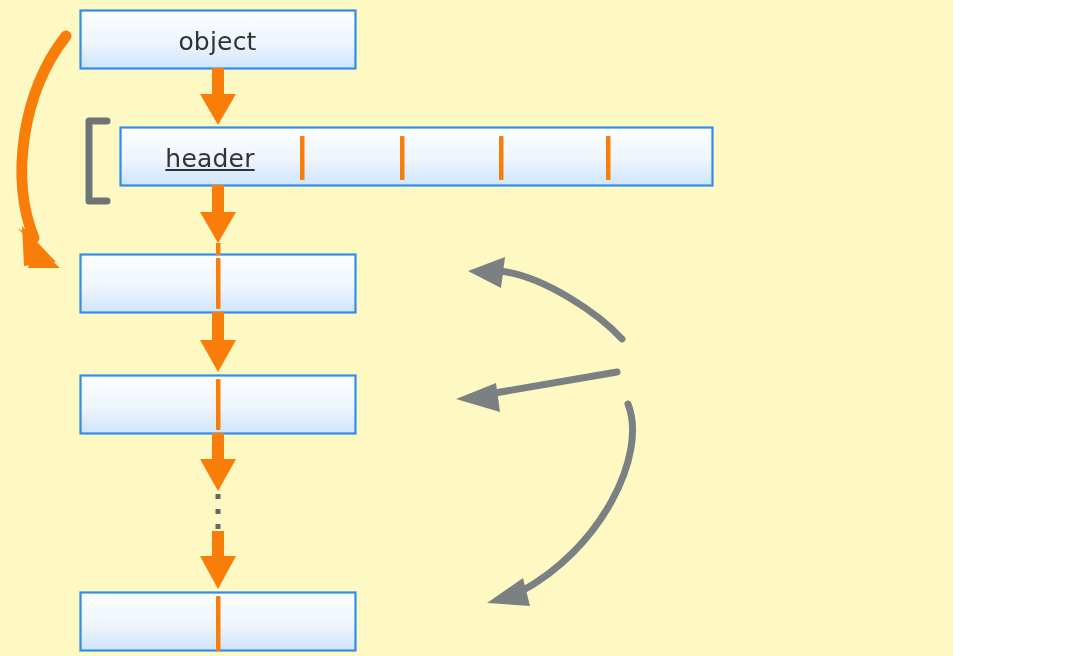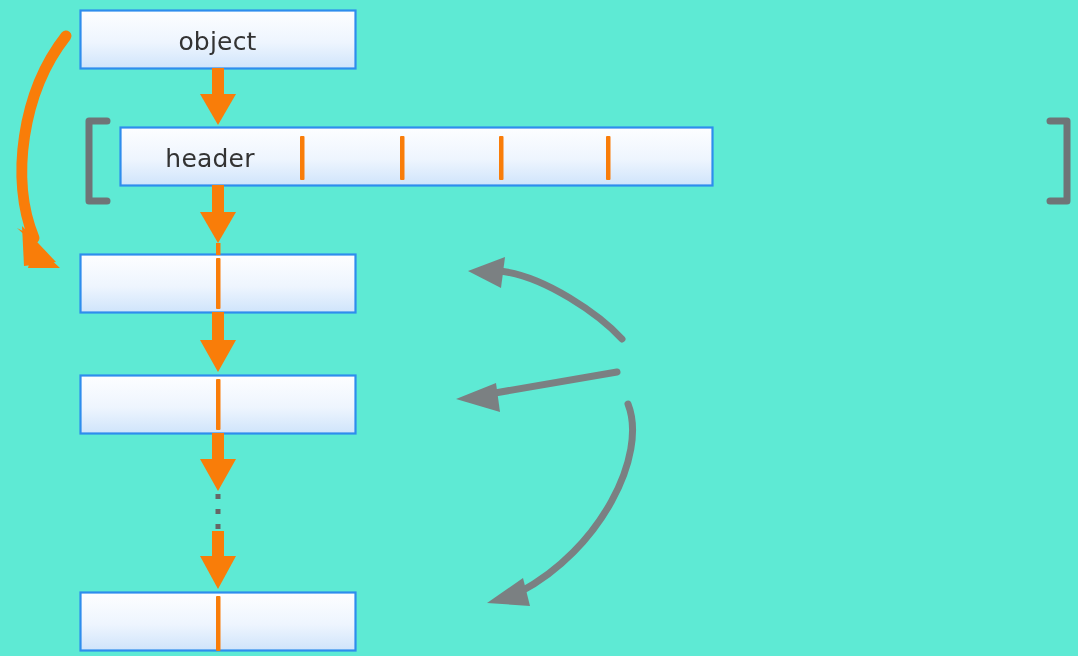--- a/index.html
+++ b/index.html
@@ -6,23 +6,23 @@
   html, body {
     margin: 0;
     padding: 0;
     background: #ffffff;
   }
   body {
     font-family: "DejaVu Sans", "Liberation Sans", sans-serif;
   }
   #stage {
     position: relative;
-    width: 1078px;
+    width: 953px;
     height: 656px;
-    background: #5eead4;
+    background: #fef9c3;
     overflow: hidden;
   }
   #vec {
     position: absolute;
     left: 0;
     top: 0;
     width: 1078px;
     height: 656px;
   }
   .node-label {
@@ -142,17 +142,17 @@
     </g>
 
     <g>
       <path d="M 628,404 C 648,455 600,550 520,592" stroke="#7b8082" stroke-width="7" fill="none" stroke-linecap="round"></path>
       <polygon points="487,603 523,578 530,606" fill="#7b8082"></polygon>
     </g>
   </svg>
 
   <div class="node-label" style="left:80px; top:29px; width:275px; text-align:center;">object</div>
 
-  <div class="node-label" style="left:150px; top:146px; width:120px; text-align:center;">header</div>
+  <div class="node-label" style="left:150px; top:146px; width:120px; text-align:center;text-decoration:underline;">header</div>
 
 
 
 </div>
 
 </body></html>

